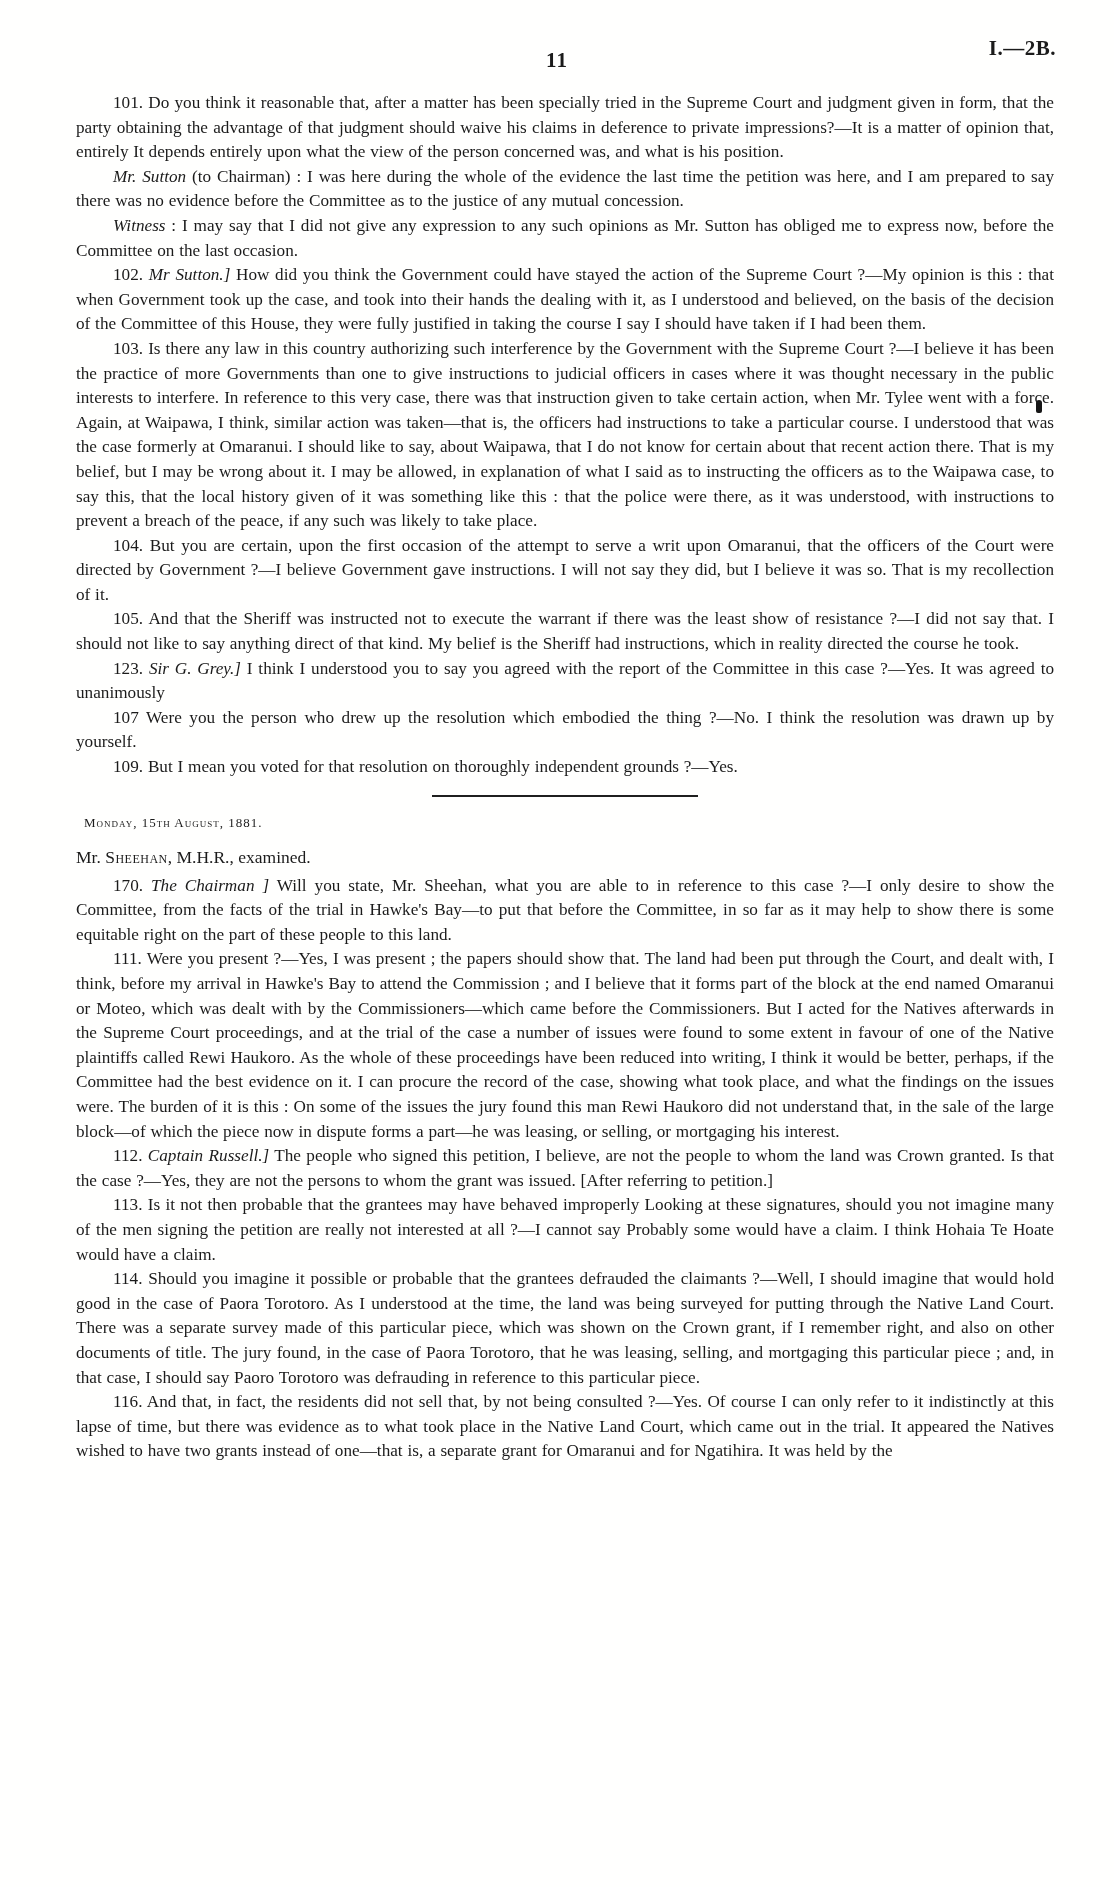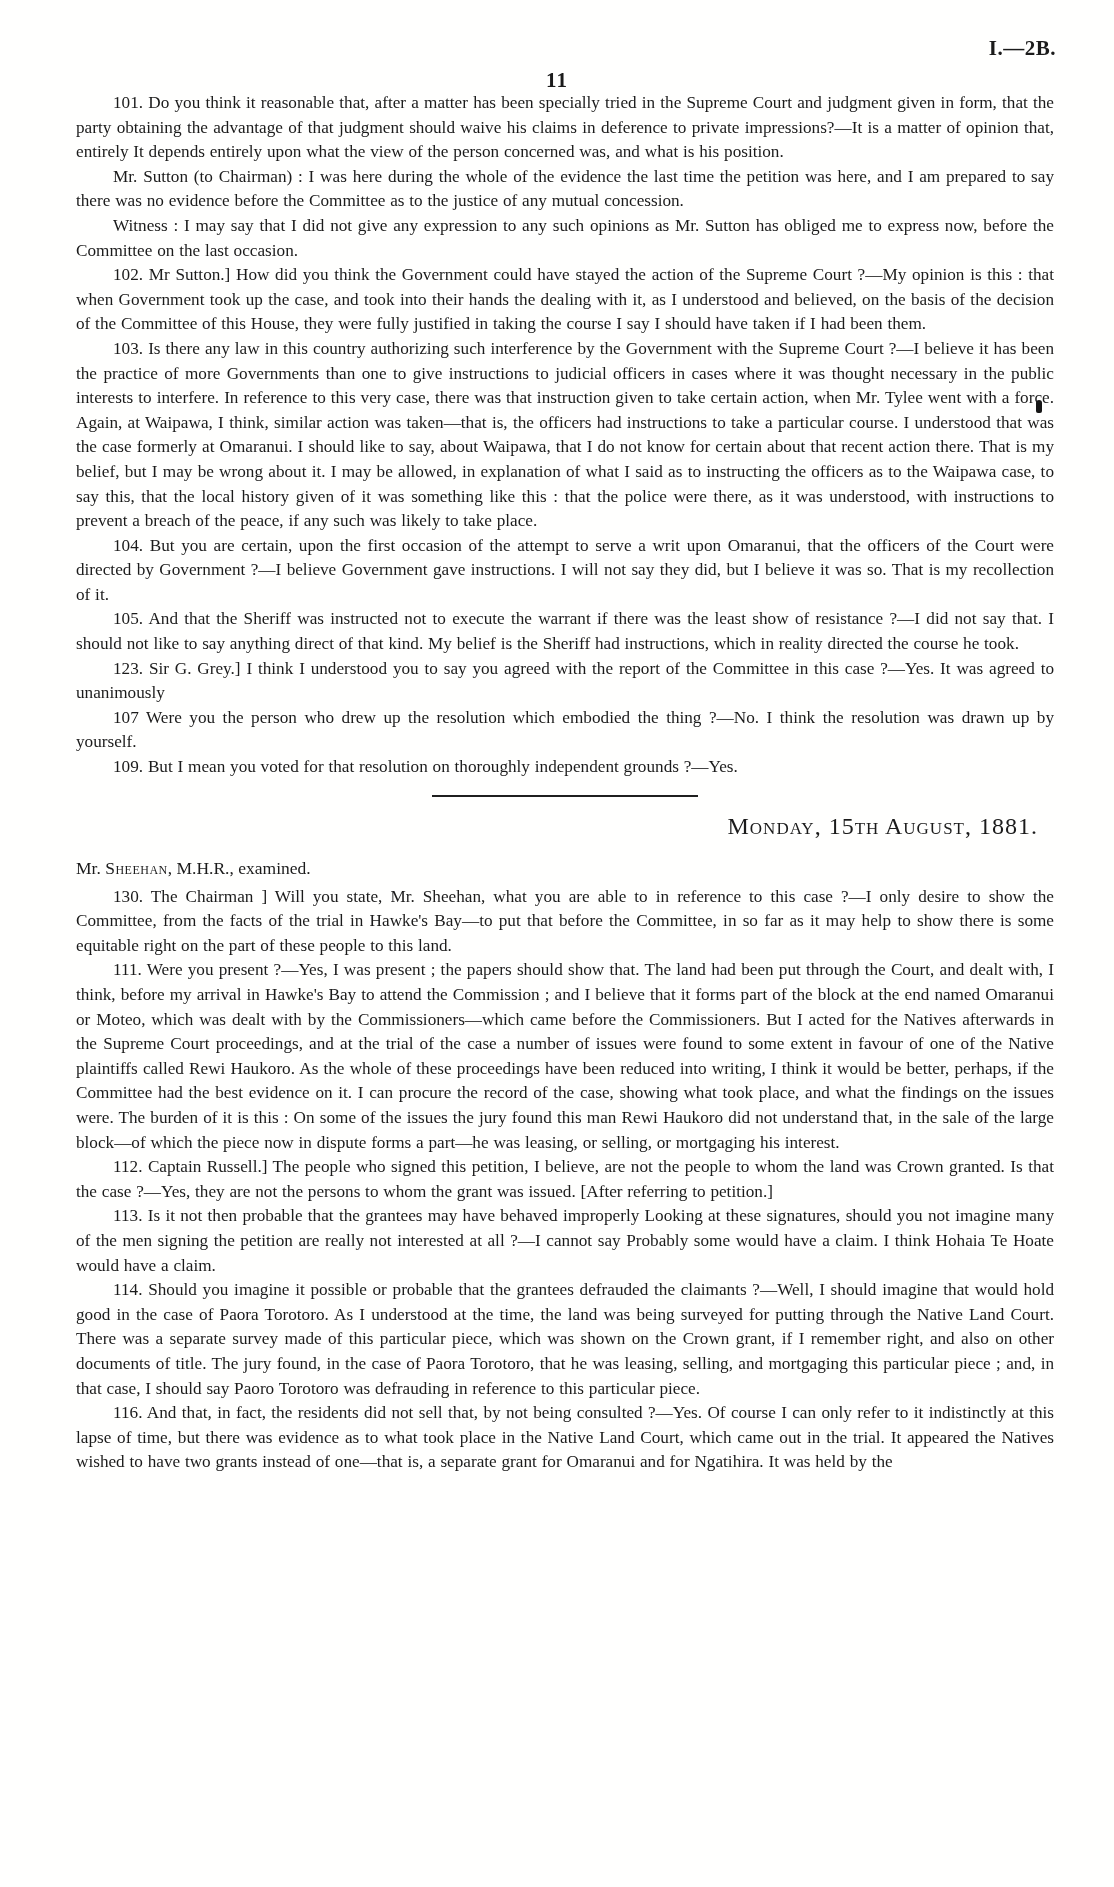--- a/index.html
+++ b/index.html
@@ -8,50 +8,50 @@
     width:1114px;
     height:1887px;
     background:#fffffe;
     overflow:hidden;
     font-family:"Liberation Serif","DejaVu Serif",serif;
     color:#1b1b1b;
   }
   .page-header{position:absolute;top:0;left:0;right:0;height:90px;}
   .page-number{
     position:absolute;top:48px;left:0;right:0;
-    text-align:center;font-size:21px;font-weight:700;letter-spacing:1px;margin-top:20px;
+    text-align:center;font-size:21px;font-weight:700;letter-spacing:1px;
   }
   .doc-ref{
     position:absolute;top:36px;right:58px;
     font-size:21px;font-weight:700;letter-spacing:0.5px;
   }
   .content{
     position:absolute;top:91px;left:76px;right:60px;
   }
   .para{
     margin:0;
     font-size:17.2px;
     line-height:24.6px;
     text-align:justify;
     text-indent:37px;
     word-spacing:0.5px;
   }
   .para .num{white-space:pre;}
-  .para .speaker{}
+  .para .speaker{font-style:italic;}
   .rule{
     width:266px;height:0;
     border-top:2px solid #1f1f1f;
     margin:15px auto 13px auto;
   }
   .heading-date{
-    text-align:right;
+    text-align:left;
     font-variant:small-caps;
-    font-size:24px;
+    font-size:13px;
     letter-spacing:1px;
-    margin:16px;
+    margin:8px;
     line-height:26px;
   }
   .heading-examined{
     text-align:left;
     font-size:17.5px;
     margin:0 0 4px 0;
     line-height:26px;
   }
   .heading-examined .sc{font-variant:small-caps;letter-spacing:0.5px;}
   .ink-mark{
@@ -88,21 +88,21 @@
         <p class="para"><span class="num">107 </span>Were you the person who drew up the resolution which embodied the thing ?—No.  I think the resolution was drawn up by yourself.</p>
         <p class="para"><span class="num">109. </span>But I mean you voted for that resolution on thoroughly independent grounds ?—Yes.</p>
       </div>
 
     <div class="rule"></div>
 
     <p class="heading-date">Monday, 15th August, 1881.</p>
     <p class="heading-examined"><span>Mr. </span><span class="sc">Sheehan</span><span>, M.H.R., examined.</span></p>
 
     <div>
-        <p class="para"><span class="num">130. </span><span class="speaker">The Chairman ]</span> Will you state, Mr. Sheehan, what you are able to in reference to this case ?—I only desire to show the Committee, from the facts of the trial in Hawke's Bay—to put that before the Committee, in so far as it may help to show there is some equitable right on the part of these people to this land.</p>
+        <p class="para"><span class="num">170. </span><span class="speaker">The Chairman ]</span> Will you state, Mr. Sheehan, what you are able to in reference to this case ?—I only desire to show the Committee, from the facts of the trial in Hawke's Bay—to put that before the Committee, in so far as it may help to show there is some equitable right on the part of these people to this land.</p>
         <p class="para"><span class="num">111. </span>Were you present ?—Yes, I was present ; the papers should show that.  The land had been put through the Court, and dealt with, I think, before my arrival in Hawke's Bay to attend the Commission ; and I believe that it forms part of the block at the end named Omaranui or Moteo, which was dealt with by the Commissioners—which came before the Commissioners.  But I acted for the Natives afterwards in the Supreme Court proceedings, and at the trial of the case a number of issues were found to some extent in favour of one of the Native plaintiffs called Rewi Haukoro.  As the whole of these proceedings have been reduced into writing, I think it would be better, perhaps, if the Committee had the best evidence on it.  I can procure the record of the case, showing what took place, and what the findings on the issues were.  The burden of it is this : On some of the issues the jury found this man Rewi Haukoro did not understand that, in the sale of the large block—of which the piece now in dispute forms a part—he was leasing, or selling, or mortgaging his interest.</p>
         <p class="para"><span class="num">112. </span><span class="speaker">Captain Russell.]</span> The people who signed this petition, I believe, are not the people to whom the land was Crown granted.  Is that the case ?—Yes, they are not the persons to whom the grant was issued.  [After referring to petition.]</p>
         <p class="para"><span class="num">113. </span>Is it not then probable that the grantees may have behaved improperly  Looking at these signatures, should you not imagine many of the men signing the petition are really not interested at all ?—I cannot say  Probably some would have a claim.  I think Hohaia Te Hoate would have a claim.</p>
         <p class="para"><span class="num">114. </span>Should you imagine it possible or probable that the grantees defrauded the claimants ?—Well, I should imagine that would hold good in the case of Paora Torotoro.  As I understood at the time, the land was being surveyed for putting through the Native Land Court.  There was a separate survey made of this particular piece, which was shown on the Crown grant, if I remember right, and also on other documents of title.  The jury found, in the case of Paora Torotoro, that he was leasing, selling, and mortgaging this particular piece ; and, in that case, I should say Paoro Torotoro was defrauding in reference to this particular piece.</p>
         <p class="para"><span class="num">116. </span>And that, in fact, the residents did not sell that, by not being consulted ?—Yes.  Of course I can only refer to it indistinctly at this lapse of time, but there was evidence as to what took place in the Native Land Court, which came out in the trial.  It appeared the Natives wished to have two grants instead of one—that is, a separate grant for Omaranui and for Ngatihira.  It was held by the</p>
       </div>
 
   </div>
 </div>
 

